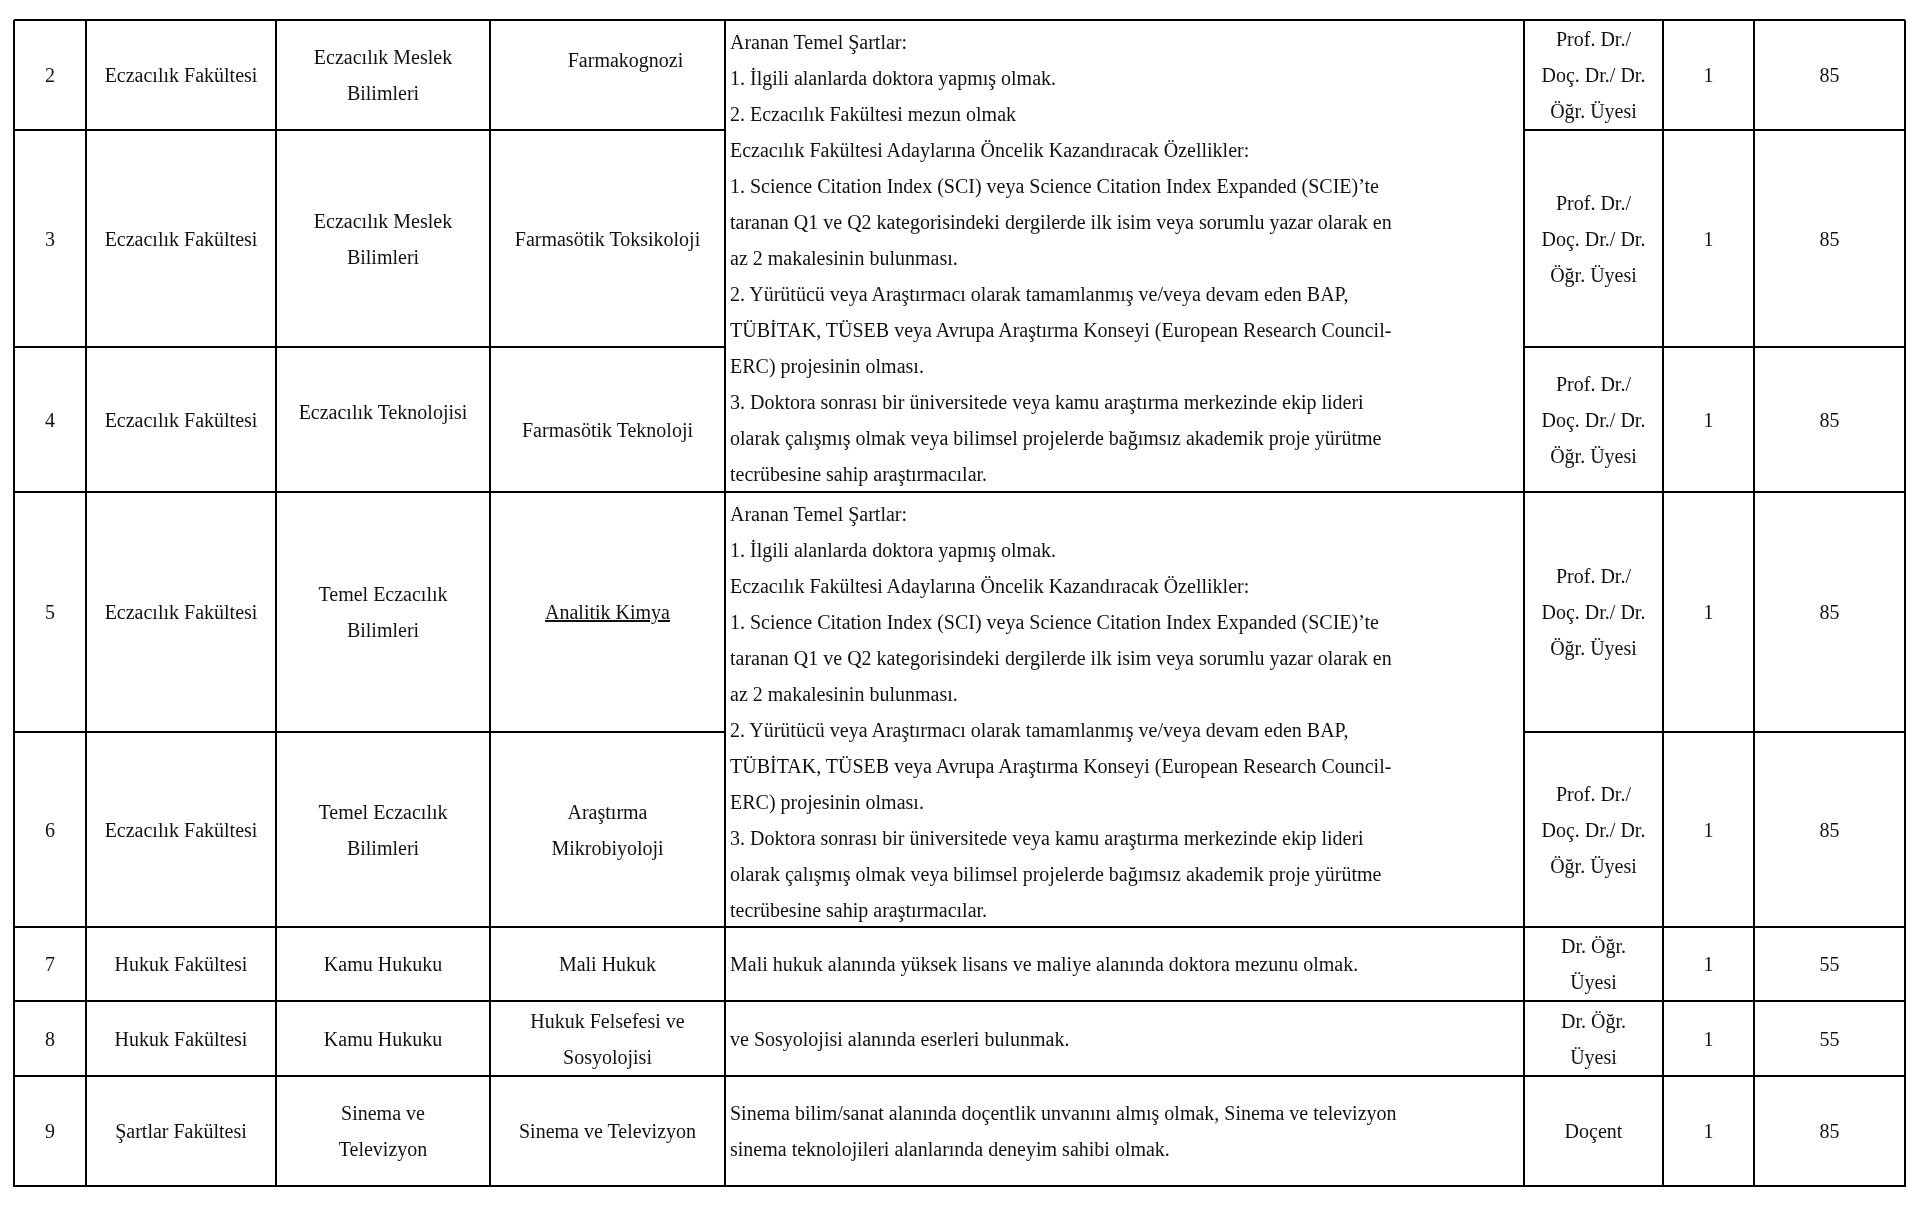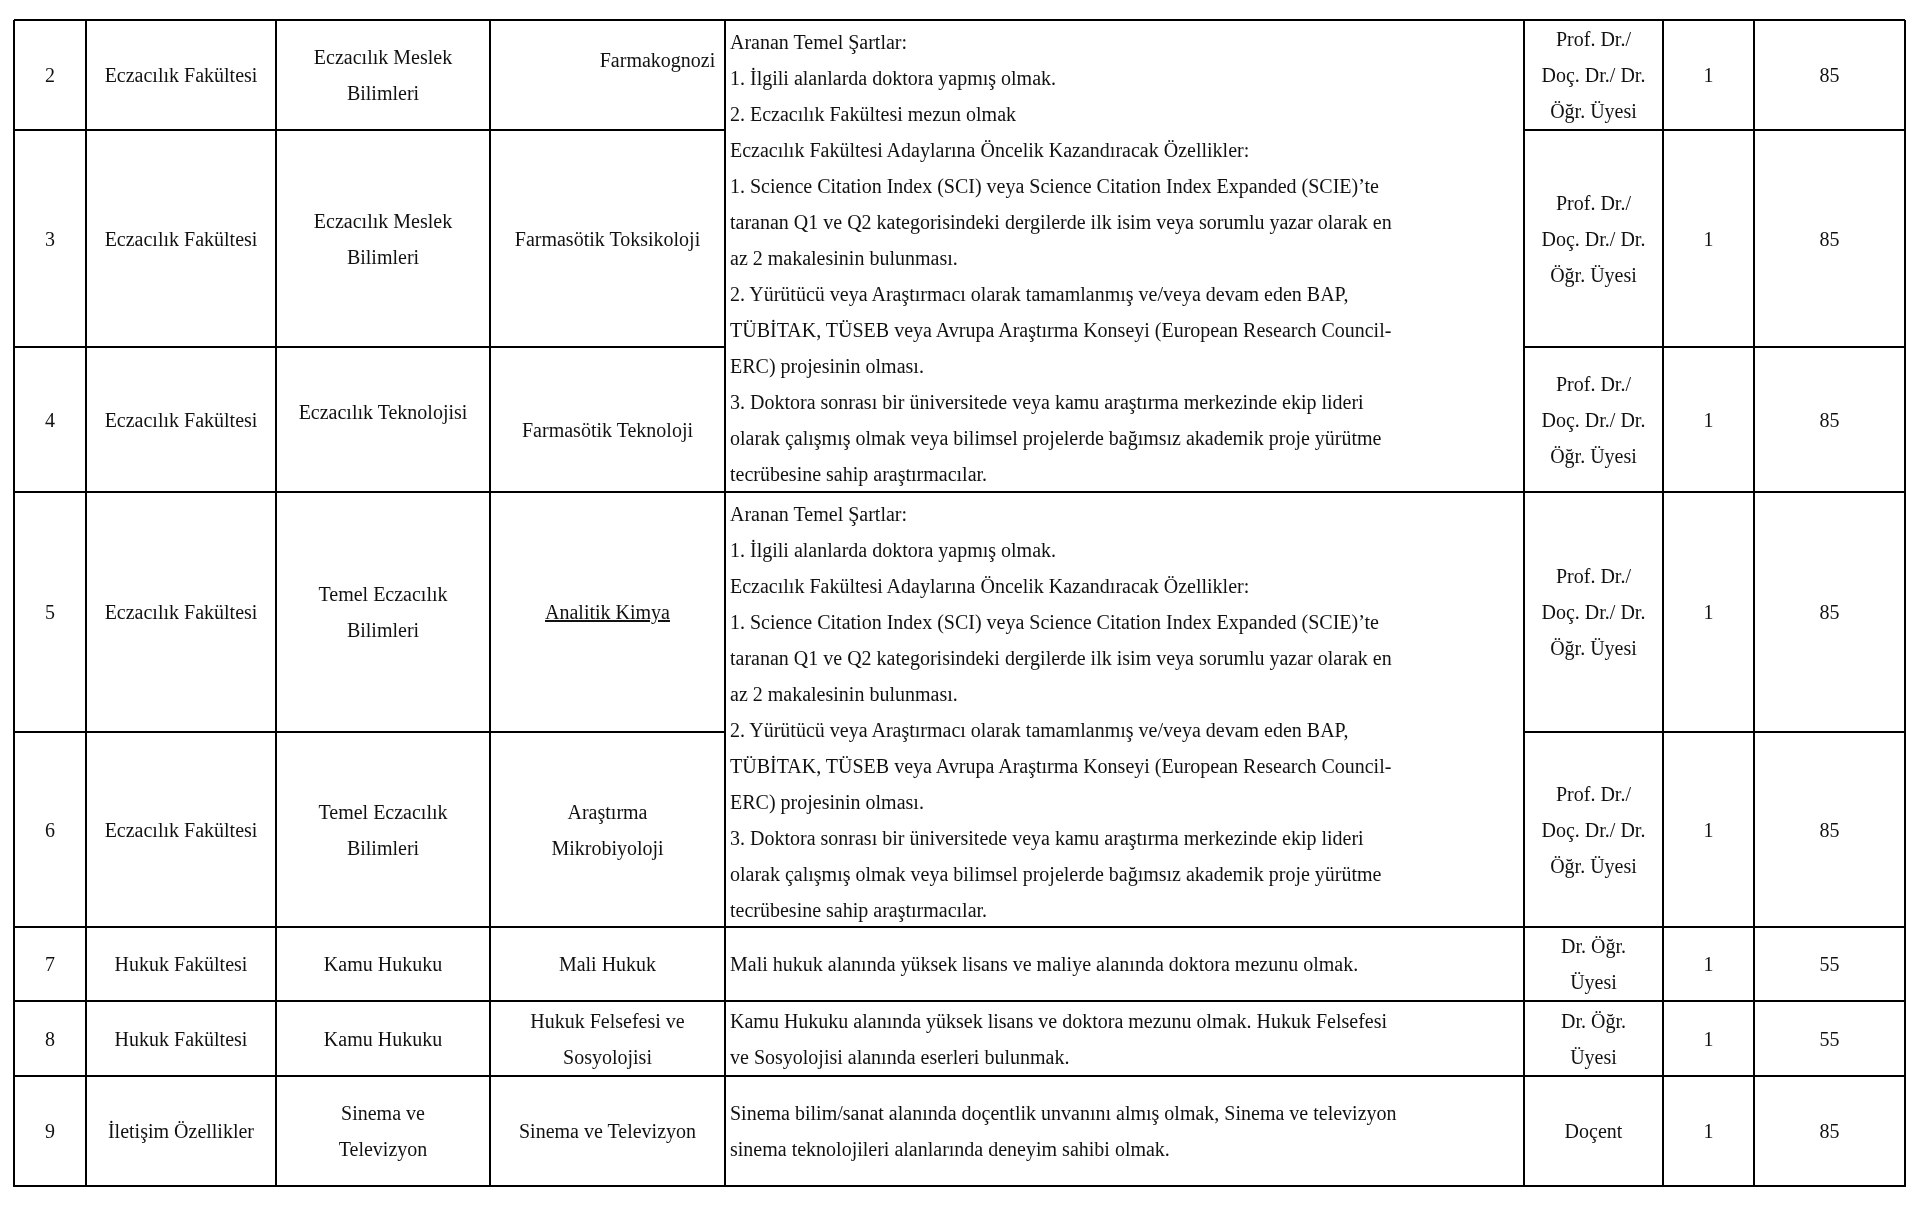--- a/index.html
+++ b/index.html
@@ -19,21 +19,21 @@
     <div class="cell " style="left: 14px; top: 20px; width: 72px; height: 110px;">
       <span>2</span>
     </div>
     <div class="cell " style="left: 86px; top: 20px; width: 190px; height: 110px;">
       <span>Eczacılık Fakültesi</span>
     </div>
     <div class="cell " style="left: 276px; top: 20px; width: 214px; height: 110px;">
       <span>Eczacılık Meslek
 Bilimleri</span>
     </div>
-    <div class="cell " style="left: 516px; top: 20px; width: 235px; height: 80px; padding-left: 48px;">
+    <div class="cell " style="left: 484px; top: 20px; width: 235px; height: 80px; padding-left: 48px;">
       <span>Farmakognozi</span>
     </div>
     <div class="cell " style="left: 1524px; top: 20px; width: 139px; height: 110px;">
       <span>Prof. Dr./
 Doç. Dr./ Dr.
 Öğr. Üyesi</span>
     </div>
     <div class="cell " style="left: 1663px; top: 20px; width: 91px; height: 110px;">
       <span>1</span>
     </div>
@@ -178,21 +178,21 @@
     <div class="cell " style="left: 1663px; top: 1001px; width: 91px; height: 75px;">
       <span>1</span>
     </div>
     <div class="cell " style="left: 1754px; top: 1001px; width: 151px; height: 75px;">
       <span>55</span>
     </div>
     <div class="cell " style="left: 14px; top: 1076px; width: 72px; height: 110px;">
       <span>9</span>
     </div>
     <div class="cell " style="left: 86px; top: 1076px; width: 190px; height: 110px;">
-      <span>İletişim Özellikler</span>
+      <span>Şartlar Fakültesi</span>
     </div>
     <div class="cell " style="left: 276px; top: 1076px; width: 214px; height: 110px; justify-content: center;">
       <span>Sinema ve
 Televizyon</span>
     </div>
     <div class="cell " style="left: 490px; top: 1076px; width: 235px; height: 110px;">
       <span>Sinema ve Televizyon</span>
     </div>
     <div class="cell " style="left: 1524px; top: 1076px; width: 139px; height: 110px;">
       <span>Doçent</span>
@@ -236,21 +236,20 @@
         <span>tecrübesine sahip araştırmacılar.</span>
       </div>
     </div>
     <div class="cell req center-v" style="left: 725px; top: 927px; width: 799px; height: 74px;">
       <div>
         <span>Mali hukuk alanında yüksek lisans ve maliye alanında doktora mezunu olmak.</span>
       </div>
     </div>
     <div class="cell req center-v" style="left: 725px; top: 1001px; width: 799px; height: 75px;">
       <div>
-        <span>Kamu Hukuku alanında yüksek lisans ve doktora mezunu olmak. Hukuk Felsefesi</span>
         <span>ve Sosyolojisi alanında eserleri bulunmak.</span>
       </div>
     </div>
     <div class="cell req center-v" style="left: 725px; top: 1076px; width: 799px; height: 110px;">
       <div>
         <span>Sinema bilim/sanat alanında doçentlik unvanını almış olmak, Sinema ve televizyon</span>
         <span>sinema teknolojileri alanlarında deneyim sahibi olmak.</span>
       </div>
     </div>
     <div class="line" style="left: 13px; top: 20px; width: 2px; height: 1167px;"></div>

